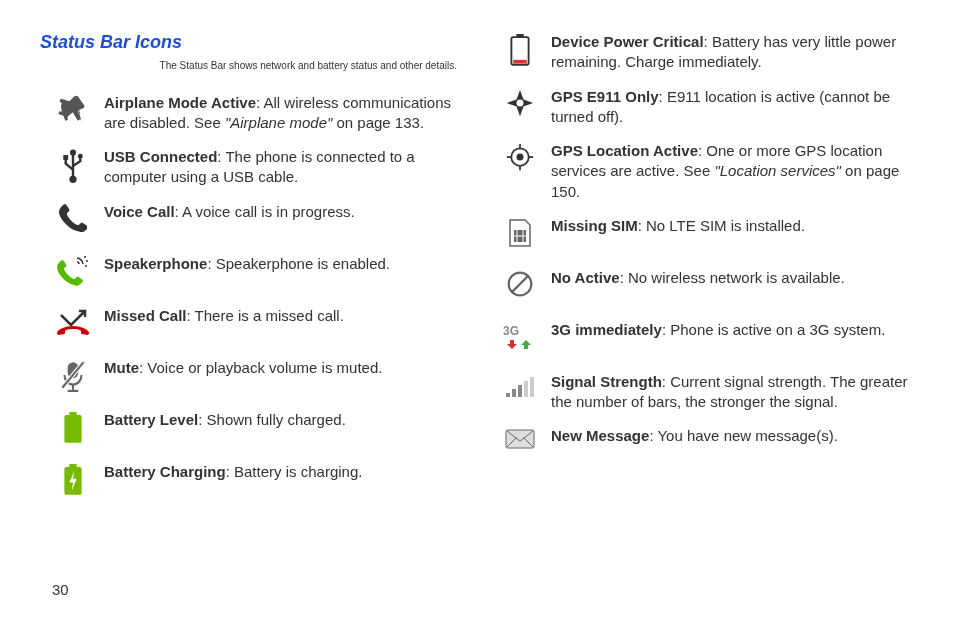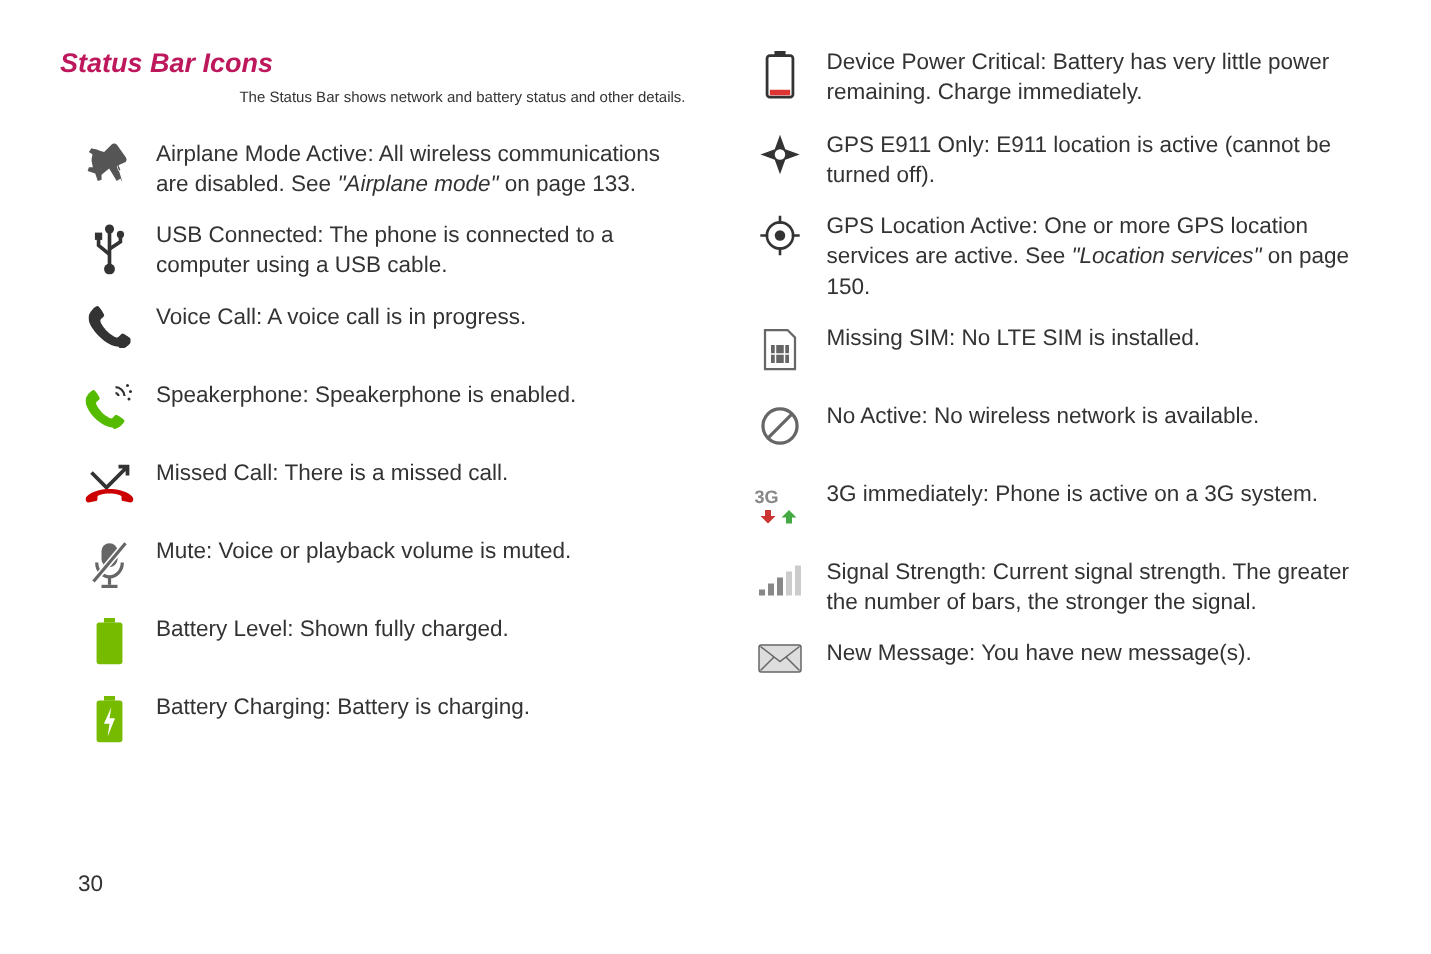--- a/index.html
+++ b/index.html
@@ -18,21 +18,21 @@
     display: flex;
     gap: 40px;
   }
   .col {
     flex: 1;
   }
   .heading {
     font-family: Arial, sans-serif;
     font-weight: bold;
     font-style: italic;
-    color: #be185d;
+    color: #1d4ed8;
     font-size: 18px;
     margin-bottom: 6px;
   }
   .intro {
     font-size: 10px;
     line-height: 1.35;
     margin: 0 0 20px 10px;
     color: #333;
     text-align: right;
   }
@@ -54,21 +54,21 @@
     display: block;
   }
   .text-cell {
     flex: 1;
     font-size: 15px;
     line-height: 1.35;
     color: #333;
     padding-left: 8px;
   }
   .text-cell strong {
-    font-weight: normal;
+    font-weight: bold;
   }
   .ital {
     font-style: italic;
   }
   .page-num {
     position: absolute;
     left: 52px;
     bottom: 38px;
     font-size: 15px;
     color: #333;

